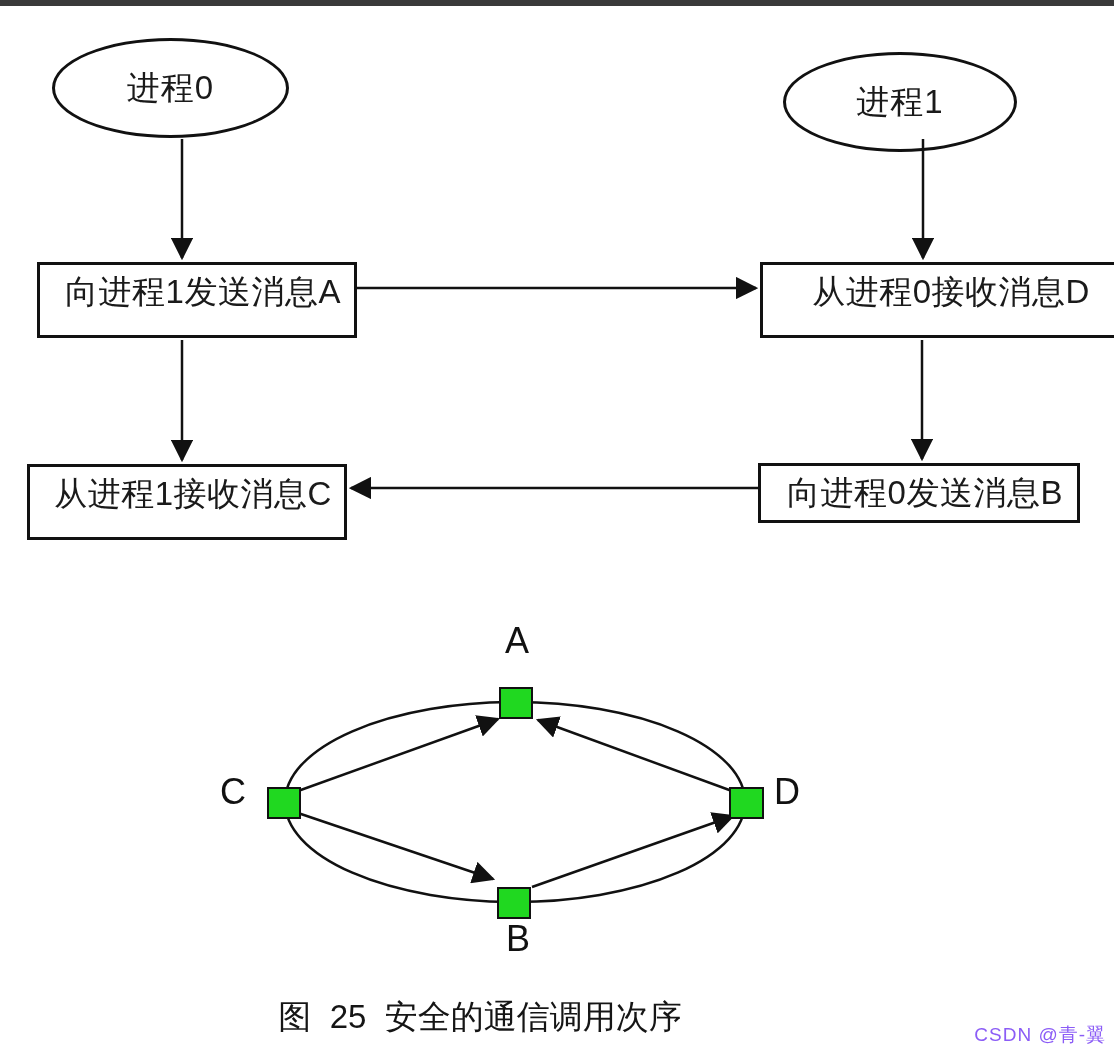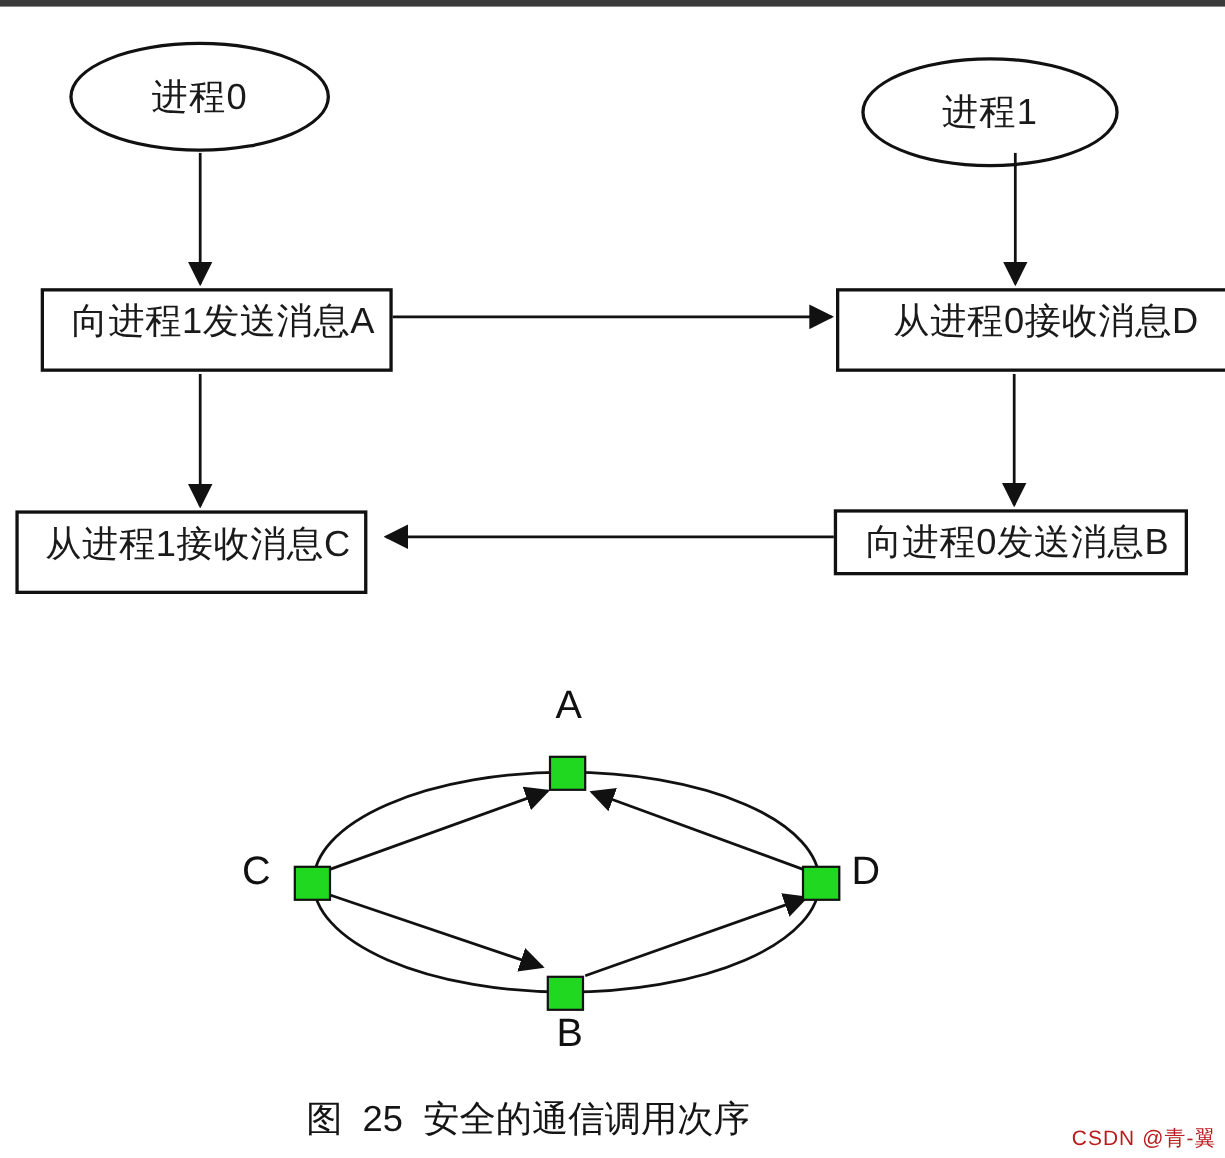--- a/index.html
+++ b/index.html
@@ -10,40 +10,40 @@
     color:#1a1a1a;
   }
   .topbar{
     position:absolute;left:0;top:0;width:1114px;height:6px;background:#3a3a3a;
   }
   .ellipse{
     position:absolute;border:3px solid #111;border-radius:50%;
     display:flex;align-items:center;justify-content:center;
     font-size:33px;letter-spacing:1px;background:#fff;box-sizing:border-box;
   }
-  .ellipse0{left:63px;top:38px;width:237px;height:100px;}
+  .ellipse0{left:52px;top:38px;width:237px;height:100px;}
   .ellipse1{left:783px;top:52px;width:234px;height:100px;}
   .fbox{
     position:absolute;border:3px solid #111;background:#fff;box-sizing:border-box;
     display:flex;justify-content:center;align-items:flex-start;
     font-size:33px;padding-top:5px;letter-spacing:0.5px;padding-left:12px;
   }
   .boxA{left:37px;top:262px;width:320px;height:76px;}
   .boxD{left:760px;top:262px;width:370px;height:76px;}
-  .boxC{left:14px;top:464px;width:320px;height:76px;}
+  .boxC{left:27px;top:464px;width:320px;height:76px;}
   .boxB{left:758px;top:463px;width:322px;height:60px;}
   .vector{
     position:absolute;left:0;top:0;width:1114px;height:1053px;pointer-events:none;
   }
   .caption{
     position:absolute;left:200px;top:995px;width:560px;text-align:center;
     font-size:33px;white-space:pre;color:#151515;
   }
   .watermark{
-    position:absolute;right:8px;top:1022px;font-size:19px;color:#b91c1c;
+    position:absolute;right:8px;top:1022px;font-size:19px;color:#8b5cf6;
     letter-spacing:1px;
   }
   svg text.nodelabel{font-family:"Liberation Sans","DejaVu Sans",sans-serif;font-size:36px;fill:#111;}
 </style>
 </head>
 <body>
 
 <div class="topbar"></div>
 
 <div class="ellipse ellipse0">

